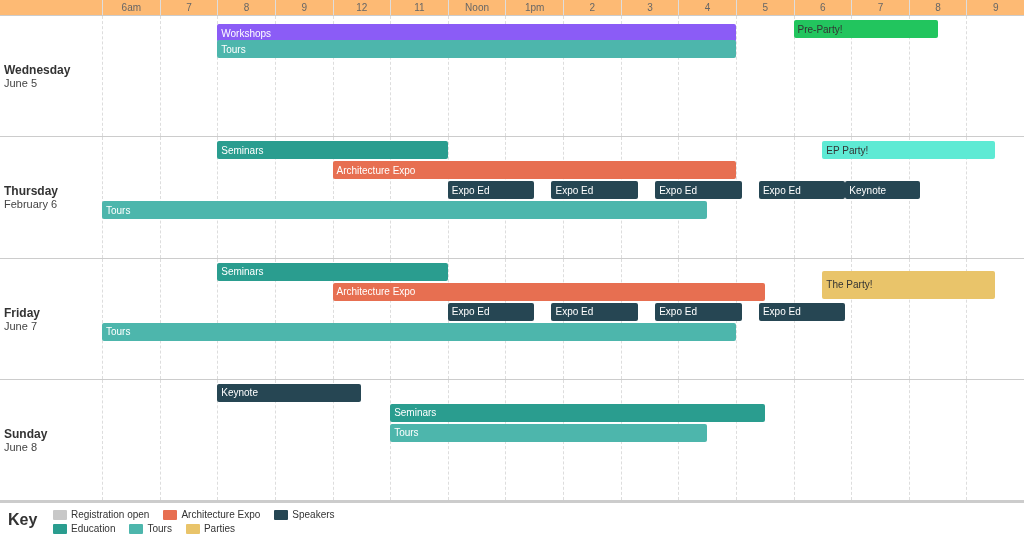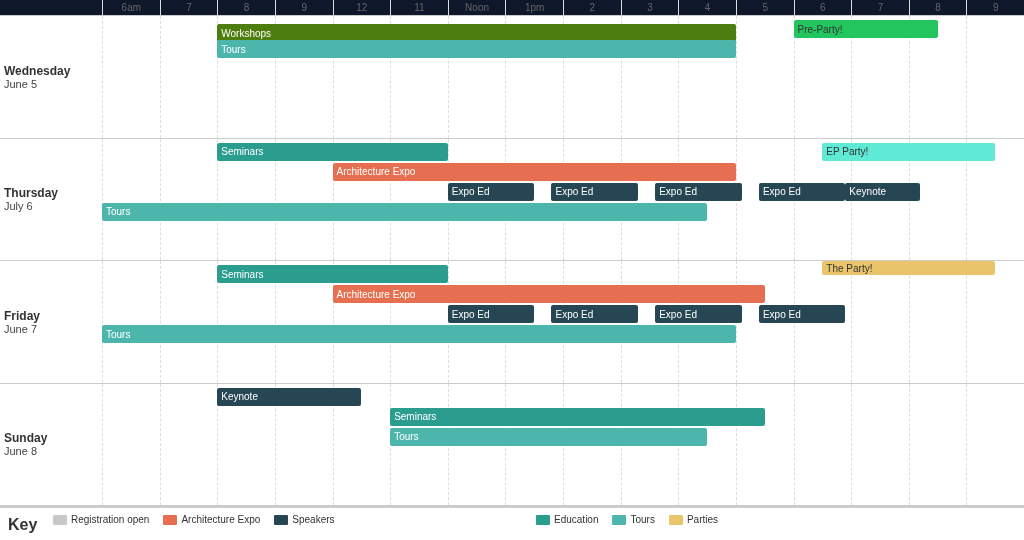--- a/index.html
+++ b/index.html
@@ -17,21 +17,21 @@
       width: 1024px;
       height: 540px;
       display: flex;
       flex-direction: column;
     }
 
     
     .timeline-header {
       display: flex;
       border-bottom: 1px solid #ccc;
-      background: #0f172a;
+      background: #fdba74;
       position: relative;
       flex-shrink: 0;
     }
     .day-label-col {
       width: 102px;
       flex-shrink: 0;
     }
     .timeline-hours {
       flex: 1;
       display: flex;
@@ -199,29 +199,29 @@
             <div class="grid-line"></div>
             <div class="grid-line"></div>
             <div class="grid-line"></div>
             <div class="grid-line"></div>
             <div class="grid-line"></div>
             <div class="grid-line"></div>
             <div class="grid-line"></div>
             <div class="grid-line"></div>
             <div class="grid-line"></div>
           </div>
-          <div class="event-bar" style="left: 12.5%; width: 56.25%; top: 8px; height: 18px; background-color: #4d7c0f;">Workshops</div>
+          <div class="event-bar" style="left: 12.5%; width: 56.25%; top: 8px; height: 18px; background-color: #8b5cf6;">Workshops</div>
           <div class="event-bar" style="left: 12.5%; width: 56.25%; top: 24px; height: 18px; background-color: rgb(77, 182, 172);">Tours</div>
           <div class="event-bar" style="left: 75%; width: 15.625%; top: 4px; height: 18px; background-color: #22c55e; color: rgb(51, 51, 51);">Pre-Party!</div>
         </div>
       </div>
       <div class="day-row">
         <div class="day-label">
           <span class="day-name">Thursday</span>
-          <span class="day-date">July 6</span>
+          <span class="day-date">February 6</span>
         </div>
         <div class="day-chart" style="min-height: 88px;">
           <div class="grid-lines">
             <div class="grid-line"></div>
             <div class="grid-line"></div>
             <div class="grid-line"></div>
             <div class="grid-line"></div>
             <div class="grid-line"></div>
             <div class="grid-line"></div>
             <div class="grid-line"></div>
@@ -270,21 +270,21 @@
             <div class="grid-line"></div>
             <div class="grid-line"></div>
           </div>
           <div class="event-bar" style="left: 12.5%; width: 25%; top: 4px; height: 18px; background-color: rgb(42, 157, 143);">Seminars</div>
           <div class="event-bar" style="left: 25%; width: 46.875%; top: 24px; height: 18px; background-color: rgb(231, 111, 81);">Architecture Expo</div>
           <div class="event-bar" style="left: 37.5%; width: 9.375%; top: 44px; height: 18px; background-color: rgb(38, 70, 83);">Expo Ed</div>
           <div class="event-bar" style="left: 48.75%; width: 9.375%; top: 44px; height: 18px; background-color: rgb(38, 70, 83);">Expo Ed</div>
           <div class="event-bar" style="left: 60%; width: 9.375%; top: 44px; height: 18px; background-color: rgb(38, 70, 83);">Expo Ed</div>
           <div class="event-bar" style="left: 71.25%; width: 9.375%; top: 44px; height: 18px; background-color: rgb(38, 70, 83);">Expo Ed</div>
           <div class="event-bar" style="left: 0%; width: 68.75%; top: 64px; height: 18px; background-color: rgb(77, 182, 172);">Tours</div>
-          <div class="event-bar" style="left: 78.125%; width: 18.75%; top: 0; height: 14px; background-color: rgb(233, 196, 106); color: rgb(51, 51, 51);">The Party!</div>
+          <div class="event-bar" style="left: 78.125%; width: 18.75%; top: 12px; height: 28px; background-color: rgb(233, 196, 106); color: rgb(51, 51, 51);">The Party!</div>
         </div>
       </div>
       <div class="day-row">
         <div class="day-label">
           <span class="day-name">Sunday</span>
           <span class="day-date">June 8</span>
         </div>
         <div class="day-chart" style="min-height: 68px;">
           <div class="grid-lines">
             <div class="grid-line"></div>
@@ -307,21 +307,21 @@
           <div class="event-bar" style="left: 12.5%; width: 15.625%; top: 4px; height: 18px; background-color: rgb(38, 70, 83);">Keynote</div>
           <div class="event-bar" style="left: 31.25%; width: 40.625%; top: 24px; height: 18px; background-color: rgb(42, 157, 143);">Seminars</div>
           <div class="event-bar" style="left: 31.25%; width: 34.375%; top: 44px; height: 18px; background-color: rgb(77, 182, 172);">Tours</div>
         </div>
       </div>
     </div>
 
   <div class="key-section">
     <div class="key-label">Key</div>
     <div class="key-items" id="key-items">
-        <div style="display: flex; flex-direction: row; gap: 3px; flex: 1 1 0%;">
+        <div style="display: flex; flex-direction: column; gap: 3px; flex: 1 1 0%;">
           <div style="display: flex; gap: 14px; width: 100%;">
             <div class="key-item">
               <div class="key-swatch" style="background-color: rgb(200, 200, 200);"></div>
               <span>Registration open</span>
             </div>
             <div class="key-item">
               <div class="key-swatch" style="background-color: rgb(231, 111, 81);"></div>
               <span>Architecture Expo</span>
             </div>
             <div class="key-item">

